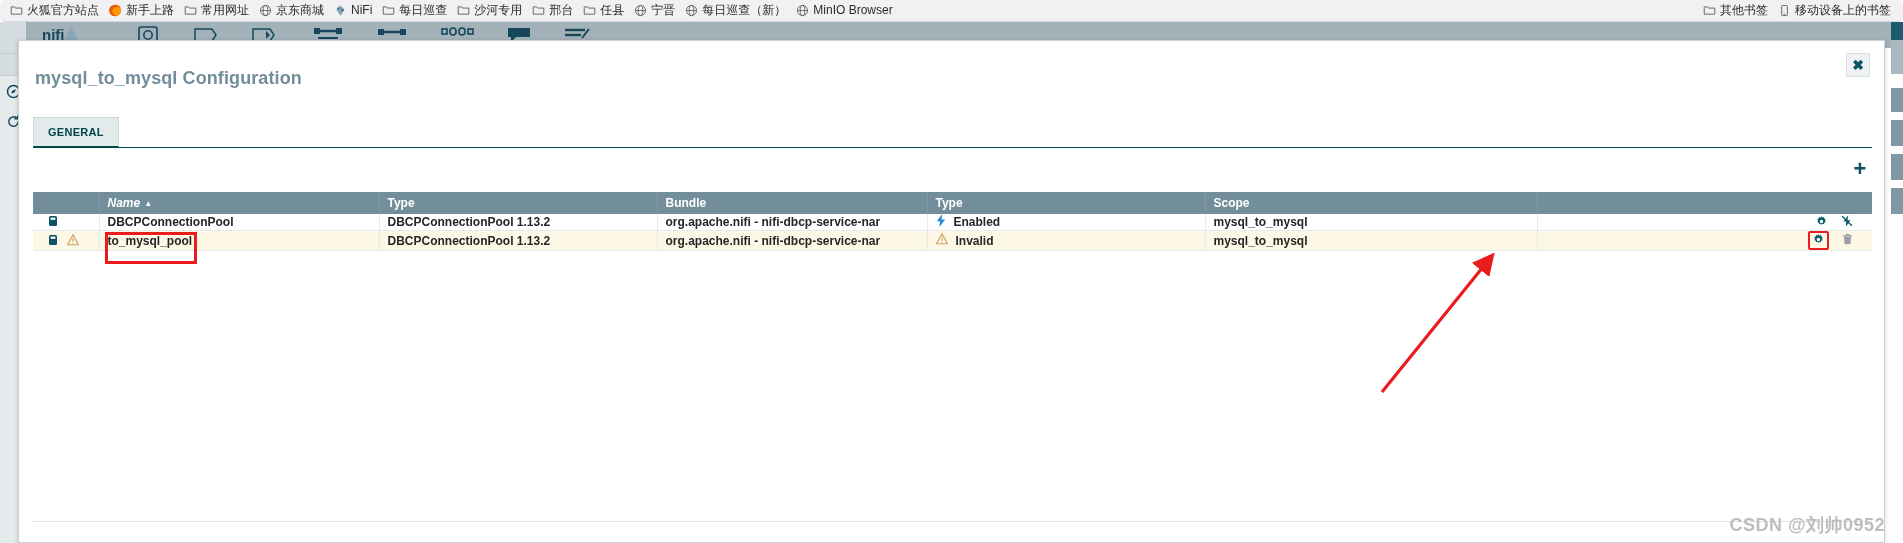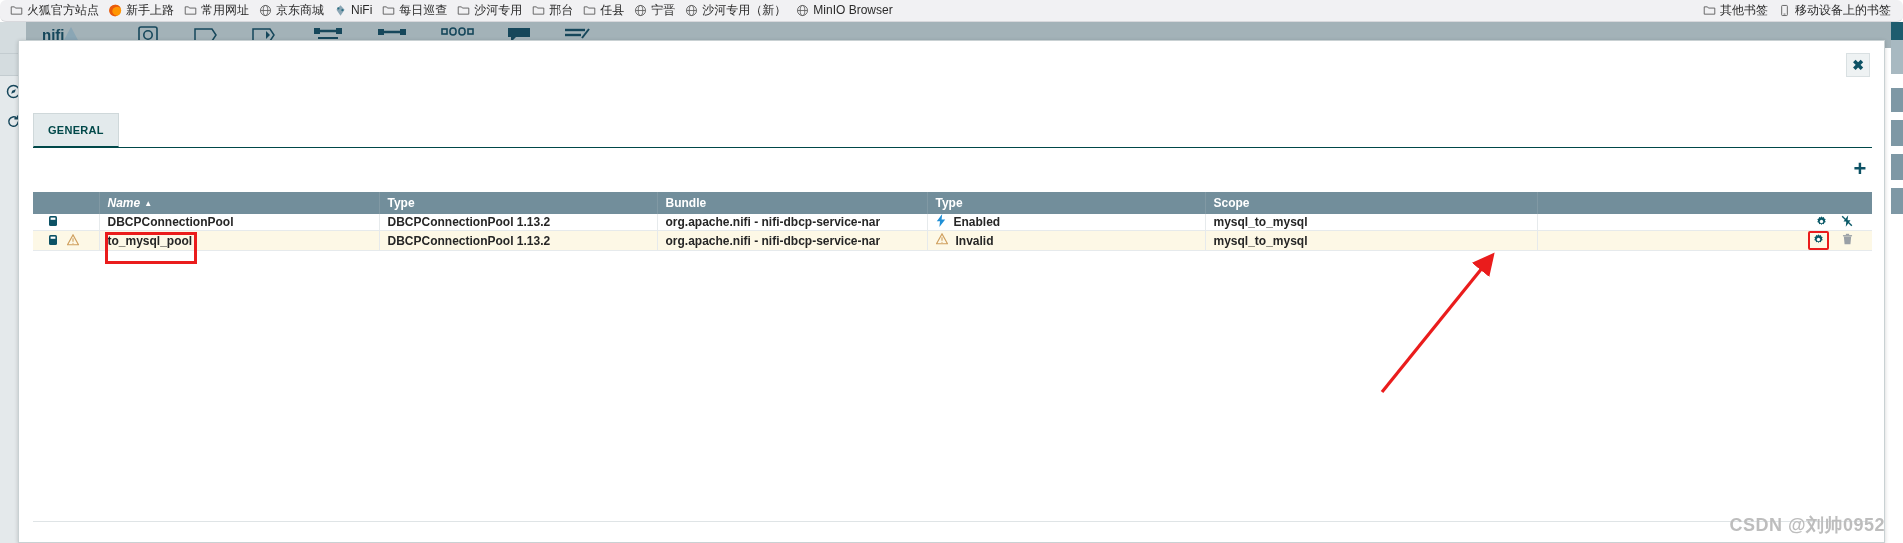--- a/index.html
+++ b/index.html
@@ -83,23 +83,23 @@
   }
 
   
   .tabs {
     position: absolute; left: 14px; top: 80px;
     width: 1839px; height: 27px;
     border-bottom: 1px solid #004849;
     display: flex; align-items: flex-end;
   }
   .tab {
-    height: 15px; min-width: 78px;
+    height: 30px; min-width: 78px;
     display: flex; align-items: center; justify-content: center;
-    padding: 16px 14px;
+    padding: 6px 14px;
     font-size: 11px; font-weight: bold; letter-spacing: 0.3px;
     color: #004849;
     cursor: pointer;
   }
   .tab.inactive {
     background: #e3eaec;
     border: 1px solid #cfd8da;
     border-bottom: 1px solid #004849;
     color: #004849;
   }
@@ -293,21 +293,21 @@
       <span class="bm-label">宁晋</span>
     </div>
     <div class="bm-item">
       <span class="bm-ico">
         <svg viewBox="0 0 16 16" width="13" height="13">
             <circle cx="8" cy="8" r="6.2" fill="none" stroke="#5a5a5a" stroke-width="1.1"></circle>
             <ellipse cx="8" cy="8" rx="2.8" ry="6.2" fill="none" stroke="#5a5a5a" stroke-width="1"></ellipse>
             <line x1="1.8" y1="8" x2="14.2" y2="8" stroke="#5a5a5a" stroke-width="1"></line>
           </svg>
       </span>
-      <span class="bm-label">沙河专用（新）</span>
+      <span class="bm-label">每日巡查（新）</span>
     </div>
     <div class="bm-item">
       <span class="bm-ico">
         <svg viewBox="0 0 16 16" width="13" height="13">
             <circle cx="8" cy="8" r="6.2" fill="none" stroke="#5a5a5a" stroke-width="1.1"></circle>
             <ellipse cx="8" cy="8" rx="2.8" ry="6.2" fill="none" stroke="#5a5a5a" stroke-width="1"></ellipse>
             <line x1="1.8" y1="8" x2="14.2" y2="8" stroke="#5a5a5a" stroke-width="1"></line>
           </svg>
       </span>
       <span class="bm-label">MinIO Browser</span>
@@ -430,20 +430,21 @@
     <div class="rr-block" style="height:8px;background:#ffffff;"></div>
     <div class="rr-block" style="height:26px;background:#7e98a5;"></div>
     <div class="rr-block" style="height:8px;background:#ffffff;"></div>
     <div class="rr-block" style="height:26px;background:#7e98a5;"></div>
   </div>
 
   <div class="dialog">
 
     <div class="dialog-close">✖</div>
 
+    <div class="dialog-title">mysql_to_mysql Configuration</div>
 
     <div class="tabs">
       <div class="tab inactive">GENERAL</div>
     </div>
 
     <div class="add-btn">+</div>
 
     <div class="table-wrap">
       <table class="svc">
         <colgroup>

